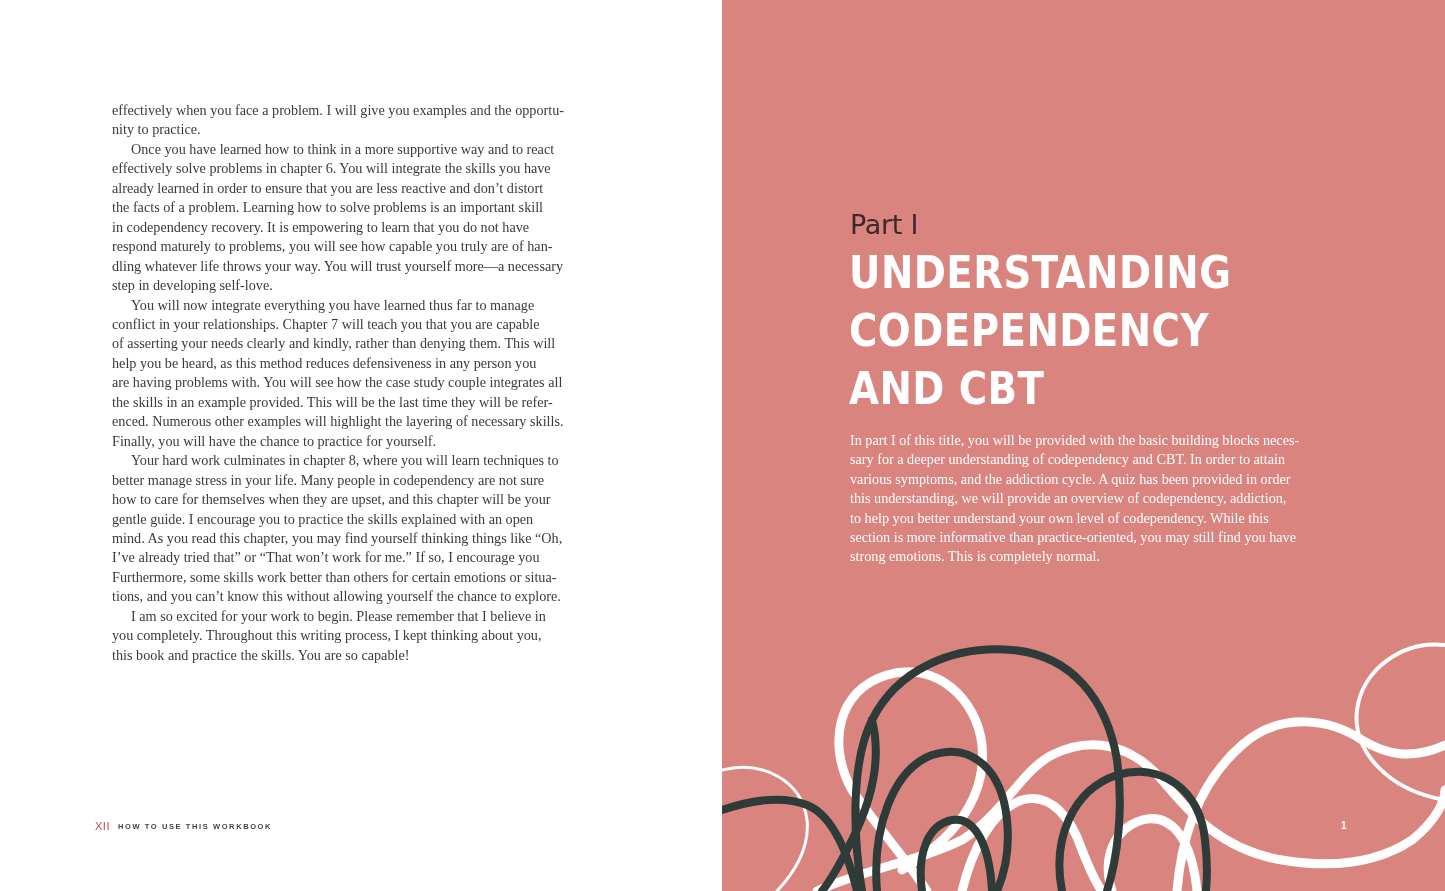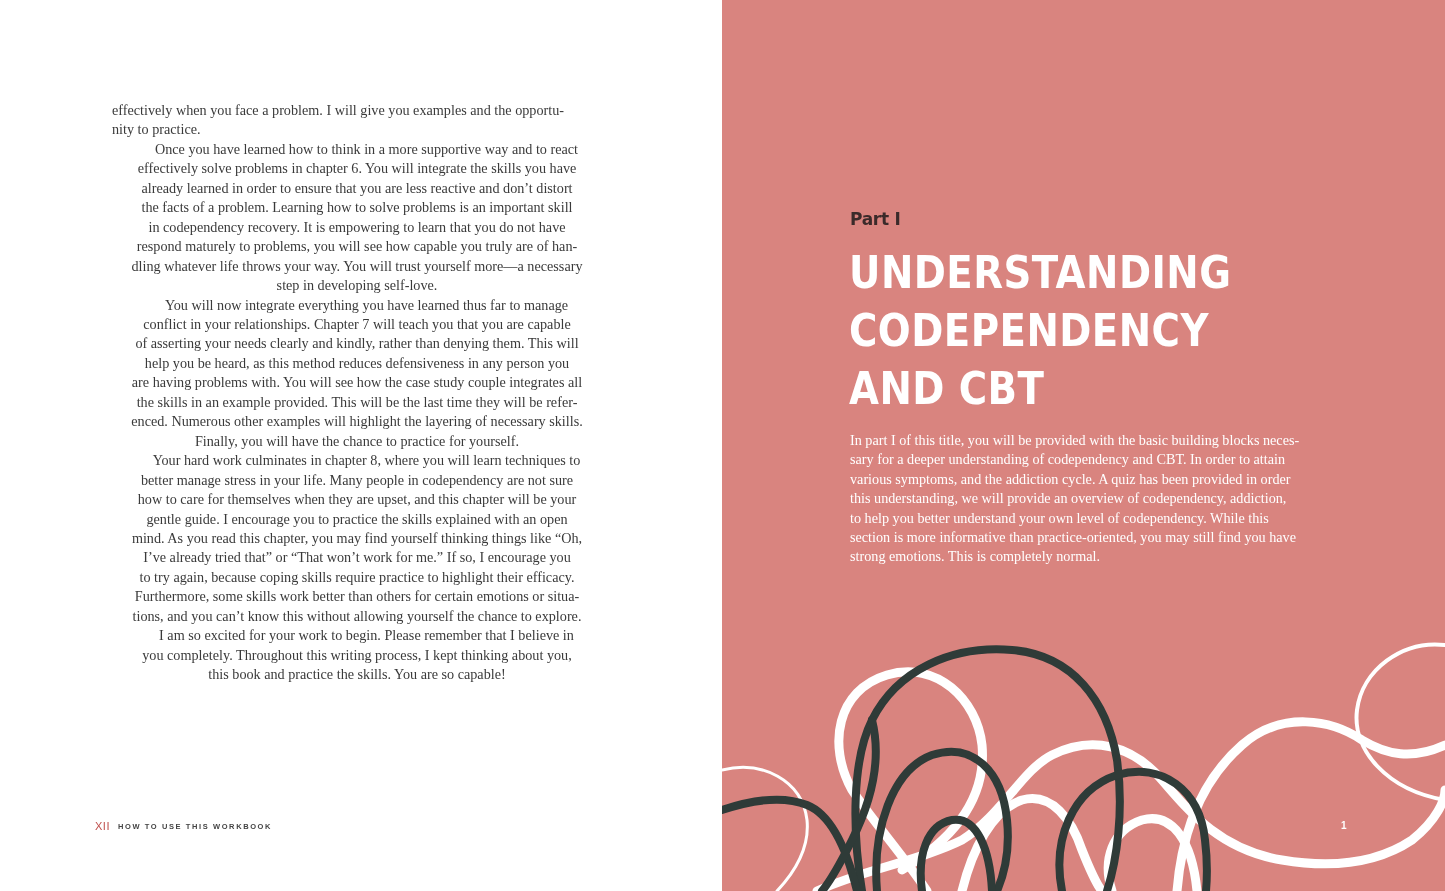--- a/index.html
+++ b/index.html
@@ -13,34 +13,34 @@
   }
   .page-right {
     position: relative; width: 723px; height: 891px; background: #d9847f; overflow: hidden;
   }
   .body-text {
     position: absolute; left: 112px; top: 101px; width: 490px;
     font-family: "Liberation Serif", "DejaVu Serif", serif;
     font-size: 14.2px; line-height: 19.45px; color: #3a3a3a;
   }
   .body-text p { margin: 0; }
-  .body-text p.indent { text-indent: 19px; text-align: center; }
+  .body-text p.indent { text-indent: 19px; }
   .line { display: block; white-space: nowrap; }
   .folio-left {
     position: absolute; left: 95px; top: 820px;
     font-family: "Liberation Sans", "DejaVu Sans", sans-serif;
     display: flex; align-items: center; gap: 8px;
   }
   .folio-num { color: #c0504d; font-size: 11px; letter-spacing: 0.5px; }
   .folio-title { color: #444; font-size: 7.5px; letter-spacing: 1.6px; font-weight: bold; }
 
   .part-label {
     position: absolute; left: 128px; top: 209px;
     font-family: "DejaVu Sans", "Liberation Sans", sans-serif;
-    font-size: 17px; color: #3b2a2a; font-weight: 700; letter-spacing: -0.3px;
+    font-size: 27px; color: #3b2a2a; font-weight: 400; letter-spacing: -0.3px;
   }
   .part-title {
     position: absolute; left: 127px; top: 244px;
     font-family: "DejaVu Sans", "Liberation Sans", sans-serif;
     font-weight: bold; font-size: 44px; line-height: 58px; color: #ffffff;
     letter-spacing: 0.5px; transform: scaleX(0.88); transform-origin: left top;
   }
   .part-title span { display: block; }
   .intro-text {
     position: absolute; left: 128px; top: 431px; width: 490px;
@@ -86,21 +86,20 @@
         <span class="line" style="text-indent:0">enced. Numerous other examples will highlight the layering of necessary skills.</span>
         <span class="line" style="text-indent:0">Finally, you will have the chance to practice for yourself.</span>
       </p>
       <p class="indent">
         <span class="line" style="text-indent:19px">Your hard work culminates in chapter 8, where you will learn techniques to</span>
         <span class="line" style="text-indent:0">better manage stress in your life. Many people in codependency are not sure</span>
         <span class="line" style="text-indent:0">how to care for themselves when they are upset, and this chapter will be your</span>
         <span class="line" style="text-indent:0">gentle guide. I encourage you to practice the skills explained with an open</span>
         <span class="line" style="text-indent:0">mind. As you read this chapter, you may find yourself thinking things like “Oh,</span>
         <span class="line" style="text-indent:0">I’ve already tried that” or “That won’t work for me.” If so, I encourage you</span>
-        <span class="line" style="text-indent:0">to try again, because coping skills require practice to highlight their efficacy.</span>
         <span class="line" style="text-indent:0">Furthermore, some skills work better than others for certain emotions or situa-</span>
         <span class="line" style="text-indent:0">tions, and you can’t know this without allowing yourself the chance to explore.</span>
       </p>
       <p class="indent">
         <span class="line" style="text-indent:19px">I am so excited for your work to begin. Please remember that I believe in</span>
         <span class="line" style="text-indent:0">you completely. Throughout this writing process, I kept thinking about you,</span>
         <span class="line" style="text-indent:0">this book and practice the skills. You are so capable!</span>
       </p>
     </div>
 

